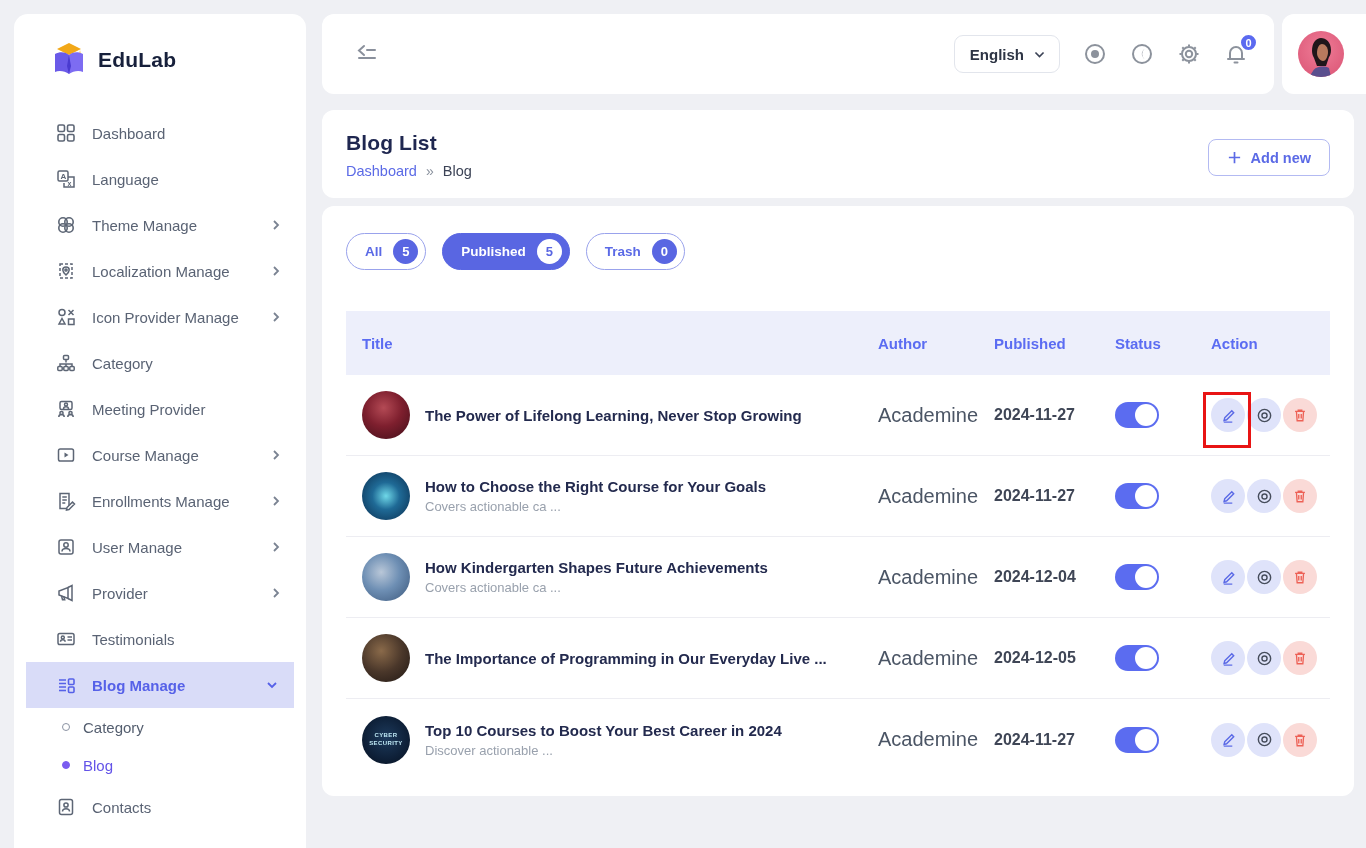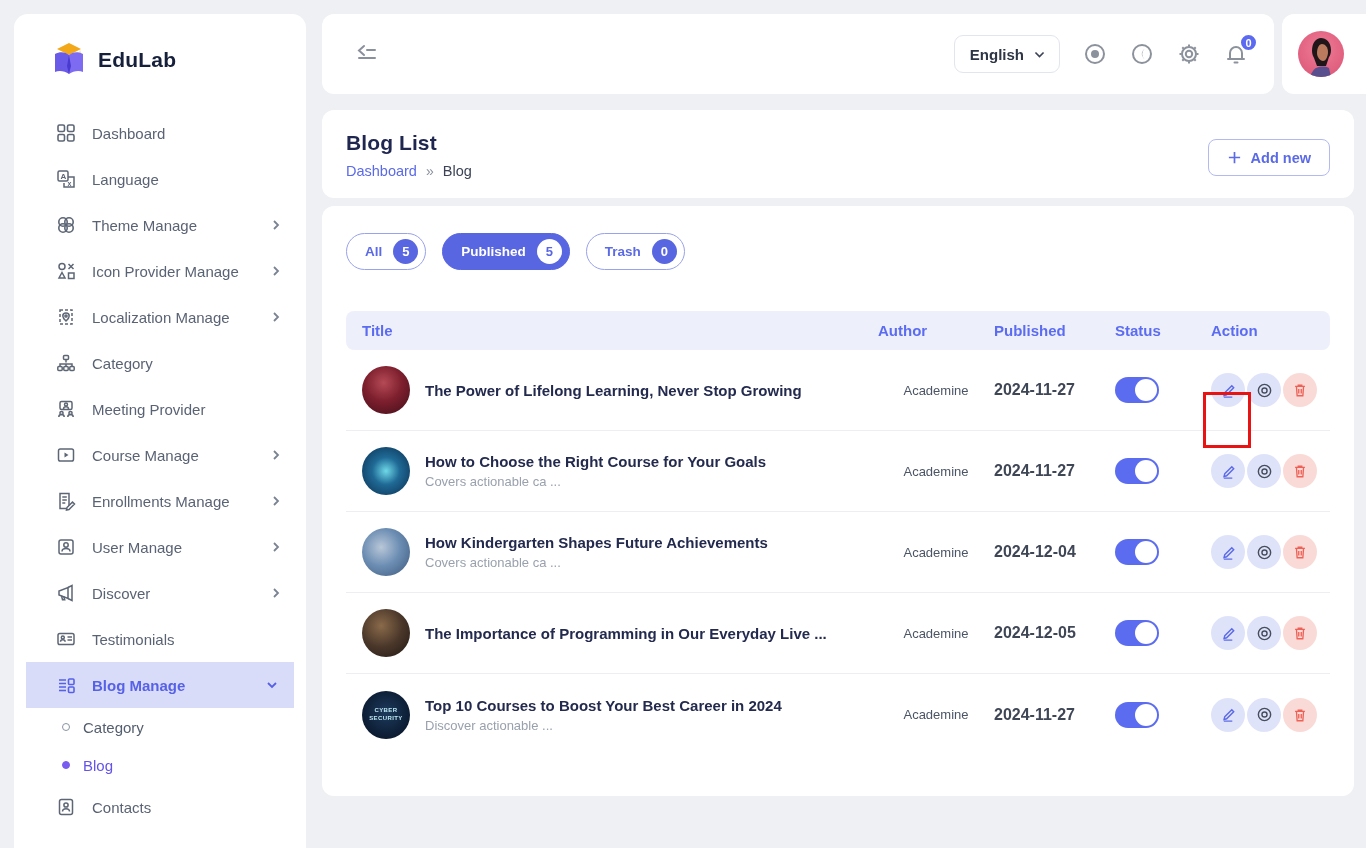--- a/index.html
+++ b/index.html
@@ -46,36 +46,36 @@
 
   
   #main { left:322px; top:206px; width:1032px; height:590px; border-radius:12px; }
   .pills { position:absolute; left:24px; top:27px; display:flex; gap:16px; }
   .pill { height:37px; border-radius:19px; border:1px solid #99a2ec; display:flex; align-items:center; gap:11px; padding:0 7px 0 18px; color:#5b6ae6; font-size:13.5px; font-weight:700; background:#fff; cursor:pointer; }
   .pill .cnt { width:25px; height:25px; border-radius:50%; background:#5966e2; color:#fff; font-size:13px; font-weight:700; display:flex; align-items:center; justify-content:center; }
   .pill.active { background:#5966e2; border-color:#5966e2; color:#fff; }
   .pill.active .cnt { background:#fff; color:#5966e2; }
 
   .table { position:absolute; left:24px; top:105px; width:984px; }
-  .t-head { display:grid; grid-template-columns:532px 116px 121px 96px 1fr; background:#edeffb; border-radius:8px; height:39px; align-items:center; }
+  .t-head { display:grid; grid-template-columns:532px 116px 121px 96px 1fr; background:#edeffb; border-radius:0; height:64px; align-items:center; }
   .t-head div { font-size:15px; font-weight:700; color:#5b6cf2; }
   .t-head .c-title { padding-left:16px; }
   .t-row { display:grid; grid-template-columns:532px 116px 121px 96px 1fr; height:81px; align-items:center; border-bottom:1px solid #ededf2; }
   .t-row:last-child { border-bottom:none; }
   .cell-title { display:flex; align-items:center; gap:15px; padding-left:16px; }
   .thumb { width:48px; height:48px; border-radius:50%; flex:none; display:flex; align-items:center; justify-content:center; text-align:center; overflow:hidden; }
   .thumb.t0 { background:radial-gradient(circle at 45% 35%, #b44a55 0%, #7e1f2e 45%, #3f0e18 100%); }
   .thumb.t1 { background:radial-gradient(circle at 50% 50%, #6fd8e8 0%, #1f6a96 40%, #0a2b4c 100%); }
   .thumb.t2 { background:radial-gradient(circle at 40% 40%, #b9c7d8 0%, #6e8fb4 45%, #3a567a 100%); }
   .thumb.t3 { background:radial-gradient(circle at 40% 35%, #8a6a4a 0%, #4a372a 50%, #201713 100%); }
   .thumb.t4 { background:radial-gradient(circle at 50% 45%, #1d3a5c 0%, #0e2038 60%, #060f1e 100%); }
   .thumb .tlabel { font-size:6px; font-weight:700; color:#bfe9f5; letter-spacing:.4px; line-height:1.2; }
   .r-title { font-size:15px; font-weight:700; color:#232a4e; white-space:nowrap; }
   .r-sub { font-size:13px; color:#99a1ad; margin-top:4px; }
-  .cell-author { font-size:13px; color:#4b5565;text-align:center; }
+  .cell-author { font-size:20px; color:#4b5565; }
   .cell-date { font-size:16px; font-weight:700; color:#3f4656; }
   .toggle { width:44px; height:26px; border-radius:13px; background:#5b6cf0; position:relative; cursor:pointer; }
   .toggle .knob { position:absolute; right:2px; top:2px; width:22px; height:22px; border-radius:50%; background:#fff; }
   .cell-action { display:flex; gap:2px; align-items:center; }
   .abtn { width:34px; height:34px; border-radius:50%; display:flex; align-items:center; justify-content:center; cursor:pointer; }
   .abtn.edit, .abtn.view { background:#dfe3fa; }
   .abtn.edit { color:#5b6ae6; }
   .abtn.view { color:#464d5c; }
   .abtn.del { background:#fadad7; color:#ed6156; }
 
@@ -139,43 +139,43 @@
     <span class="s-ch">
         <svg width="16" height="16" viewBox="0 0 16 16" fill="none" stroke="currentColor" stroke-width="1.8">
           <polyline points="6,4 10,8 6,12"></polyline>
         </svg>
       </span>
   </div>
 
   <div class="s-item">
     <span class="s-ic">
         <svg width="20" height="20" viewBox="0 0 20 20" fill="none" stroke="currentColor" stroke-width="1.5">
+          <path d="M4 3 h12 v14 h-12 z" stroke-dasharray="3 2"></path>
+          <path d="M10 6 c2 0 3.2 1.3 3.2 3 c0 2.2-3.2 5-3.2 5 s-3.2-2.8-3.2-5 c0-1.7 1.2-3 3.2-3 z"></path>
+          <circle cx="10" cy="9" r="1.1"></circle>
+        </svg>
+      </span>
+    <span class="s-lb">Localization Manage</span>
+    <span class="s-ch">
+        <svg width="16" height="16" viewBox="0 0 16 16" fill="none" stroke="currentColor" stroke-width="1.8">
+          <polyline points="6,4 10,8 6,12"></polyline>
+        </svg>
+      </span>
+  </div>
+
+  <div class="s-item">
+    <span class="s-ic">
+        <svg width="20" height="20" viewBox="0 0 20 20" fill="none" stroke="currentColor" stroke-width="1.5">
           <circle cx="6" cy="5.5" r="3"></circle>
           <path d="M12.5 3 l5 5 M17.5 3 l-5 5"></path>
           <path d="M6 11.5 l3 5.5 h-6 z"></path>
           <rect x="12.5" y="12" width="5.5" height="5.5"></rect>
         </svg>
       </span>
     <span class="s-lb">Icon Provider Manage</span>
-    <span class="s-ch">
-        <svg width="16" height="16" viewBox="0 0 16 16" fill="none" stroke="currentColor" stroke-width="1.8">
-          <polyline points="6,4 10,8 6,12"></polyline>
-        </svg>
-      </span>
-  </div>
-
-  <div class="s-item">
-    <span class="s-ic">
-        <svg width="20" height="20" viewBox="0 0 20 20" fill="none" stroke="currentColor" stroke-width="1.5">
-          <path d="M4 3 h12 v14 h-12 z" stroke-dasharray="3 2"></path>
-          <path d="M10 6 c2 0 3.2 1.3 3.2 3 c0 2.2-3.2 5-3.2 5 s-3.2-2.8-3.2-5 c0-1.7 1.2-3 3.2-3 z"></path>
-          <circle cx="10" cy="9" r="1.1"></circle>
-        </svg>
-      </span>
-    <span class="s-lb">Localization Manage</span>
     <span class="s-ch">
         <svg width="16" height="16" viewBox="0 0 16 16" fill="none" stroke="currentColor" stroke-width="1.8">
           <polyline points="6,4 10,8 6,12"></polyline>
         </svg>
       </span>
   </div>
 
   <div class="s-item">
     <span class="s-ic">
         <svg width="20" height="20" viewBox="0 0 20 20" fill="none" stroke="currentColor" stroke-width="1.5">
@@ -251,21 +251,21 @@
   </div>
 
   <div class="s-item">
     <span class="s-ic">
         <svg width="20" height="20" viewBox="0 0 20 20" fill="none" stroke="currentColor" stroke-width="1.5">
           <path d="M3 8 v4 l9 3.5 v-11 z"></path>
           <path d="M12 4.5 l4-2 v15 l-4-2"></path>
           <path d="M5.5 12.8 l1 4 h2.2 l-1-3.5"></path>
         </svg>
       </span>
-    <span class="s-lb">Discover</span>
+    <span class="s-lb">Provider</span>
     <span class="s-ch">
         <svg width="16" height="16" viewBox="0 0 16 16" fill="none" stroke="currentColor" stroke-width="1.8">
           <polyline points="6,4 10,8 6,12"></polyline>
         </svg>
       </span>
   </div>
 
   <div class="s-item">
     <span class="s-ic">
         <svg width="20" height="20" viewBox="0 0 20 20" fill="none" stroke="currentColor" stroke-width="1.5">

